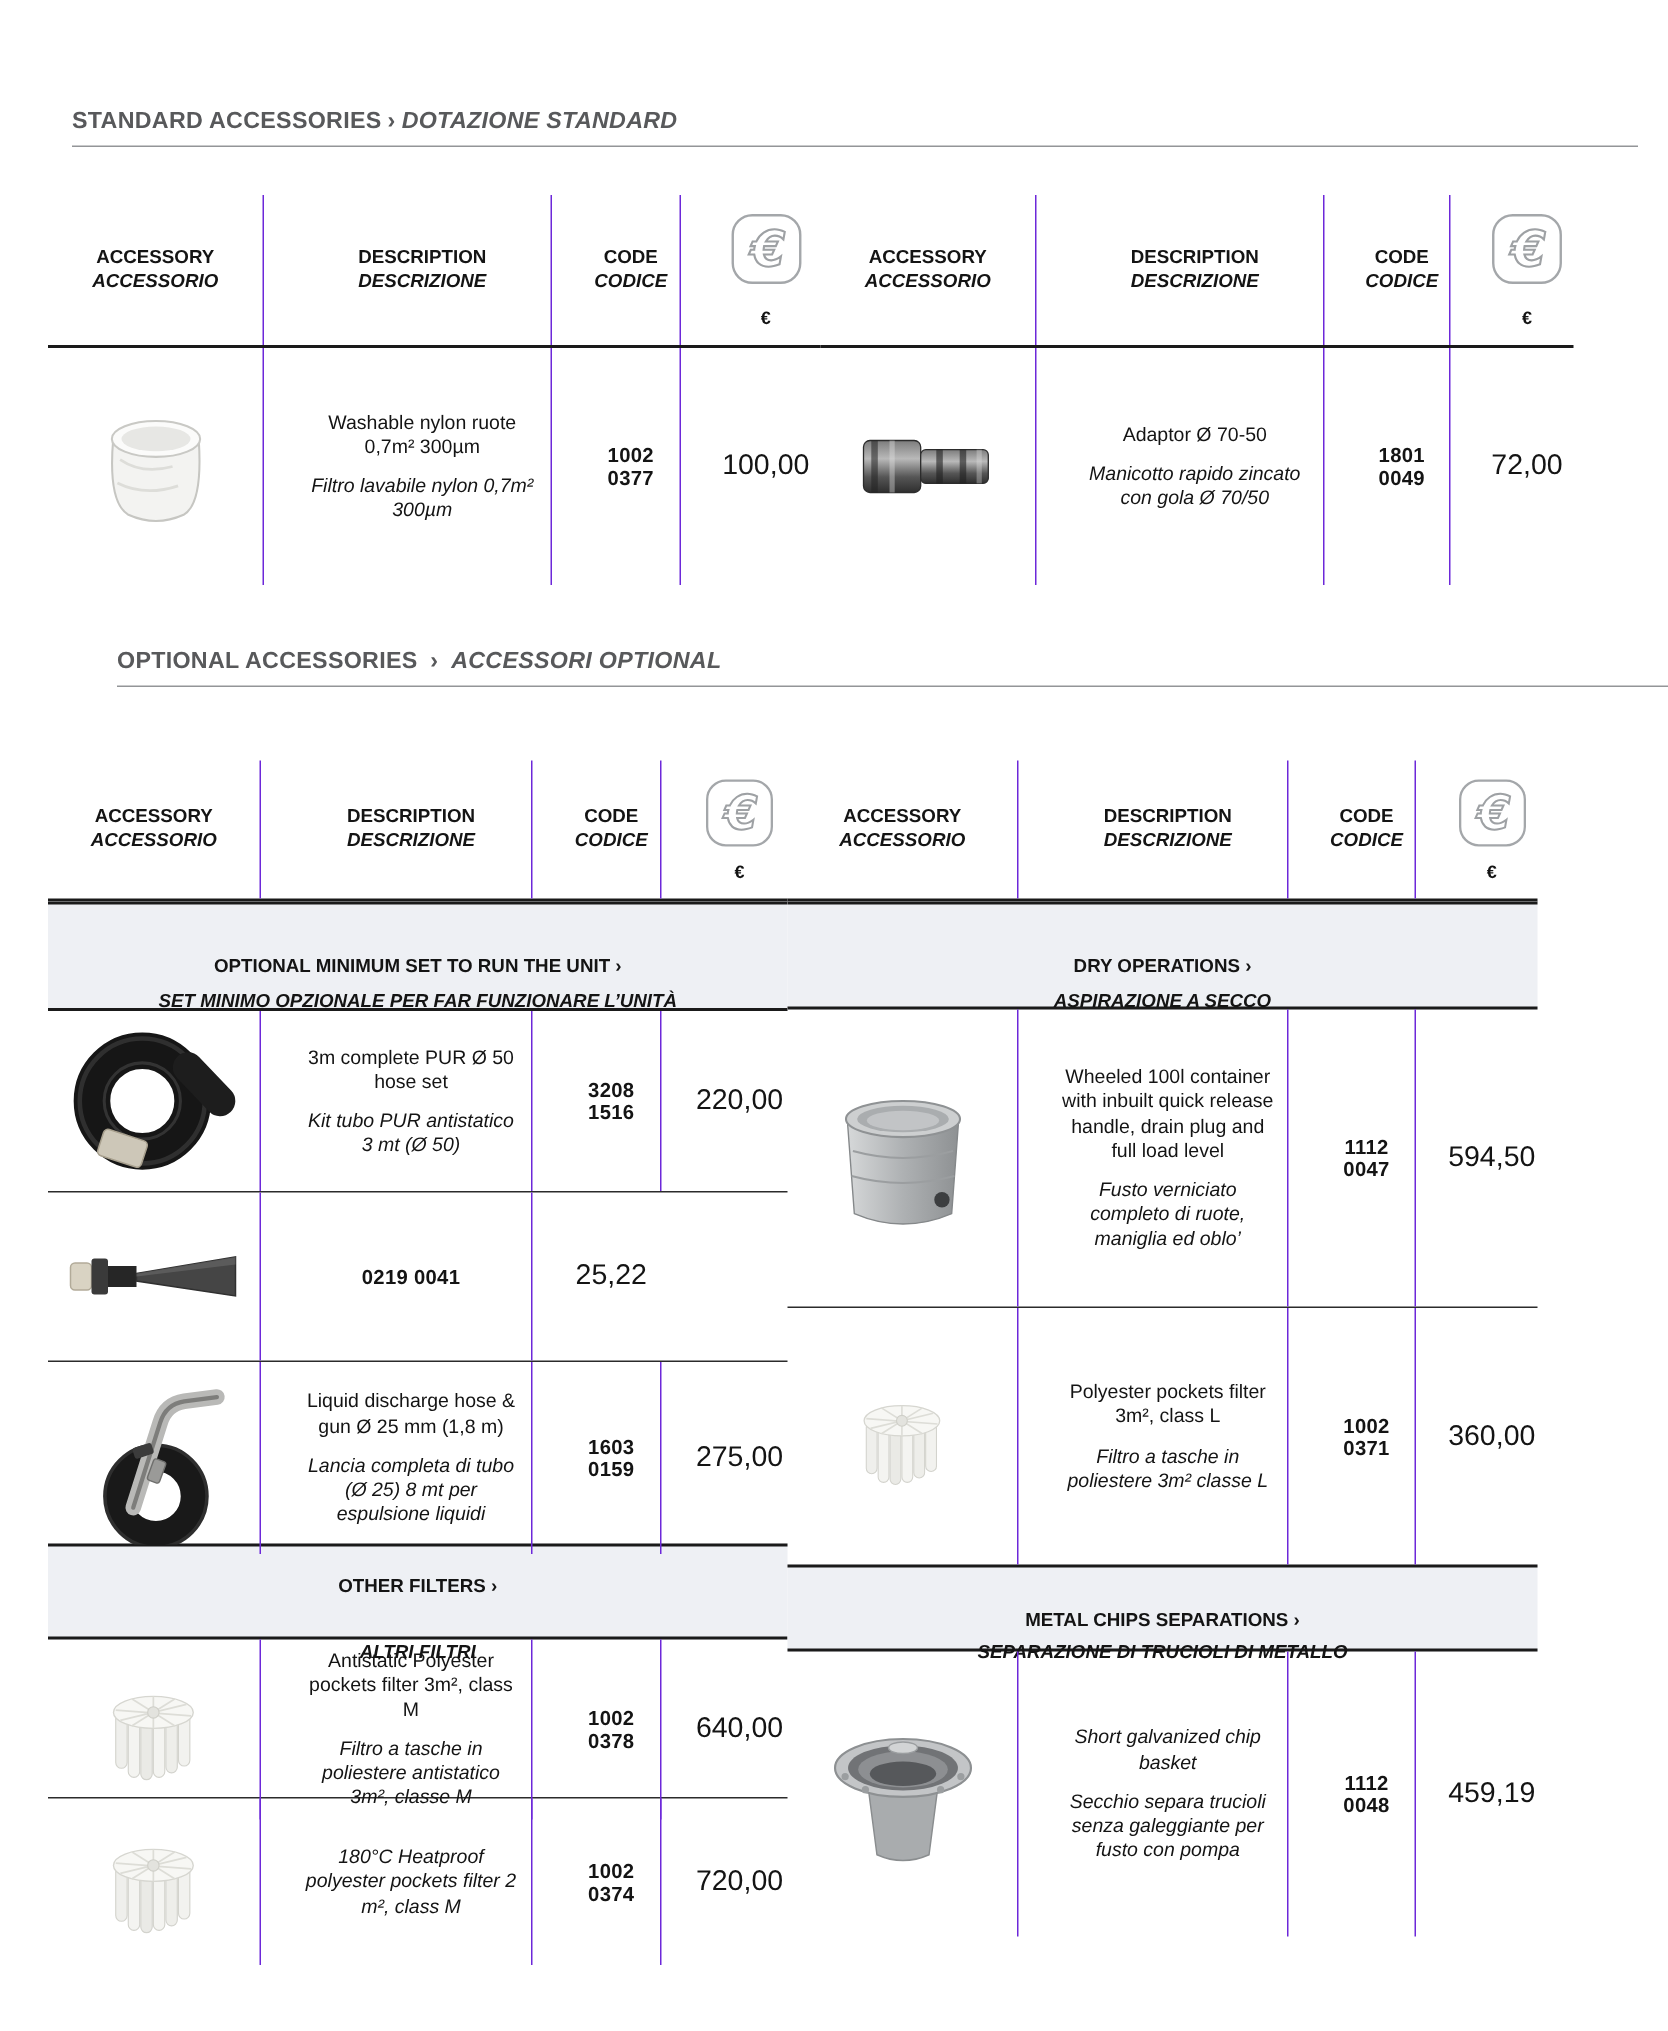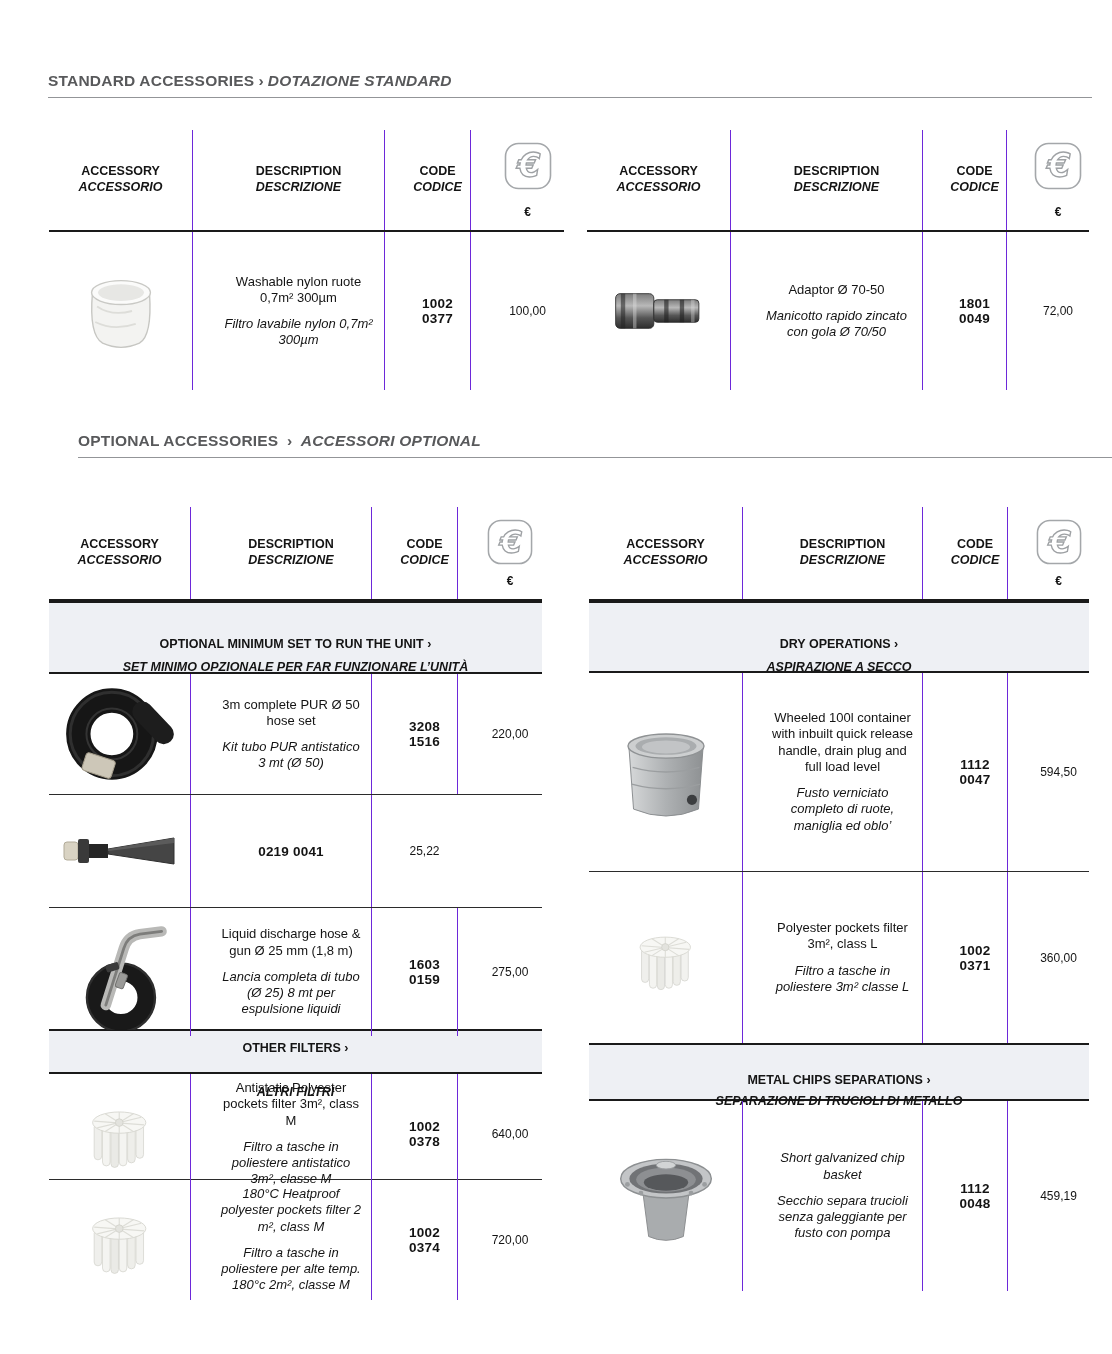--- a/index.html
+++ b/index.html
@@ -11,21 +11,21 @@
   .abs{position:absolute;}
   
   .sec-heading{
     left:48px;width:1044px;
     font-size:15.5px;font-weight:bold;color:#58595b;letter-spacing:.2px;
     padding-bottom:7px;border-bottom:1.5px solid #939598;
   }
   .sec-heading .it{font-style:italic;}
   .sec-heading .sep{padding:0 4px;font-weight:bold;}
   
-  .tables{left:49px;width:1040px;display:flex;justify-content:space-between;}
+  .tables{left:32px;width:1040px;display:flex;}
   .tbl{box-sizing:border-box;}
   .tr{display:grid;box-sizing:border-box;}
   .tbl-sl .tr{grid-template-columns:143px 192px 86px 94px;}
   .tbl-sr .tr{grid-template-columns:143px 192px 84px 83px;}
   .tbl-ol .tr{grid-template-columns:141px 181px 86px 85px;}
   .tbl-or .tr{grid-template-columns:153px 180px 85px 82px;}
   .tbl-sl{width:515px;} .tbl-sr{width:502px;}
   .tbl-ol{width:493px;} .tbl-or{width:500px;}
   .td{
     display:flex;flex-direction:column;align-items:center;justify-content:center;
@@ -44,21 +44,21 @@
     display:flex;flex-direction:column;align-items:center;justify-content:center;
     text-align:center;box-sizing:border-box;padding:6px 10px;
   }
   .band-en{font-weight:bold;font-size:12.5px;margin-top:36px;}
   .band-it{font-weight:bold;font-style:italic;font-size:12.5px;margin-top:9px;}
   .band-tight .band-it{margin-top:7px;}
   .desc-en{font-size:13px;line-height:1.25;}
   .desc-en.ital{font-style:italic;}
   .desc-it{font-size:13px;font-style:italic;line-height:1.25;margin-top:10px;}
   .code{font-weight:bold;font-size:13.5px;letter-spacing:.2px;}
-  .price{font-size:12px;}
+  .price{font-size:19px;}
   .hidden-defs{position:absolute;width:0;height:0;overflow:hidden;}
 </style>
 </head>
 <body>
 
 <svg class="hidden-defs" aria-hidden="true">
   <defs>
     <linearGradient id="g-metal" x1="0" y1="0" x2="0" y2="1">
       <stop offset="0" stop-color="#7c7c7c"></stop>
         <stop offset=".35" stop-color="#b9b9b9"></stop>
@@ -310,21 +310,21 @@
         <div class="desc-it">Lancia completa di tubo (Ø 25) 8 mt per espulsione liquidi</div>
       </div>
       <div class="td">
           <div class="code">1603 0159</div>
         </div>
       <div class="td">
           <div class="price">275,00</div>
         </div>
     </div>
 
-    <div class="band band-tight" style="height:45px;gap:23px;">
+    <div class="band band-tight" style="height:64px;gap:23px;">
       <div class="band-en">OTHER FILTERS ›</div>
       <div class="band-it">ALTRI FILTRI</div>
     </div>
 
     <div class="tr row" style="height:105px;">
       <div class="td">
         <svg width="76" height="80" viewBox="0 0 100 100">
             <use href="#sym-pockets-filter"></use>
           </svg>
       </div>
@@ -341,21 +341,20 @@
     </div>
 
     <div class="tr row" style="height:112px;">
       <div class="td">
         <svg width="76" height="80" viewBox="0 0 100 100">
             <use href="#sym-pockets-filter"></use>
           </svg>
       </div>
       <div class="td">
         <div class="desc-en ital">180°C Heatproof polyester pockets filter 2 m², class M</div>
-        <div class="desc-it">Filtro a tasche in poliestere per alte temp. 180°c 2m², classe M</div>
       </div>
       <div class="td">
           <div class="code">1002 0374</div>
         </div>
       <div class="td">
           <div class="price">720,00</div>
         </div>
     </div>
   </div>
 

